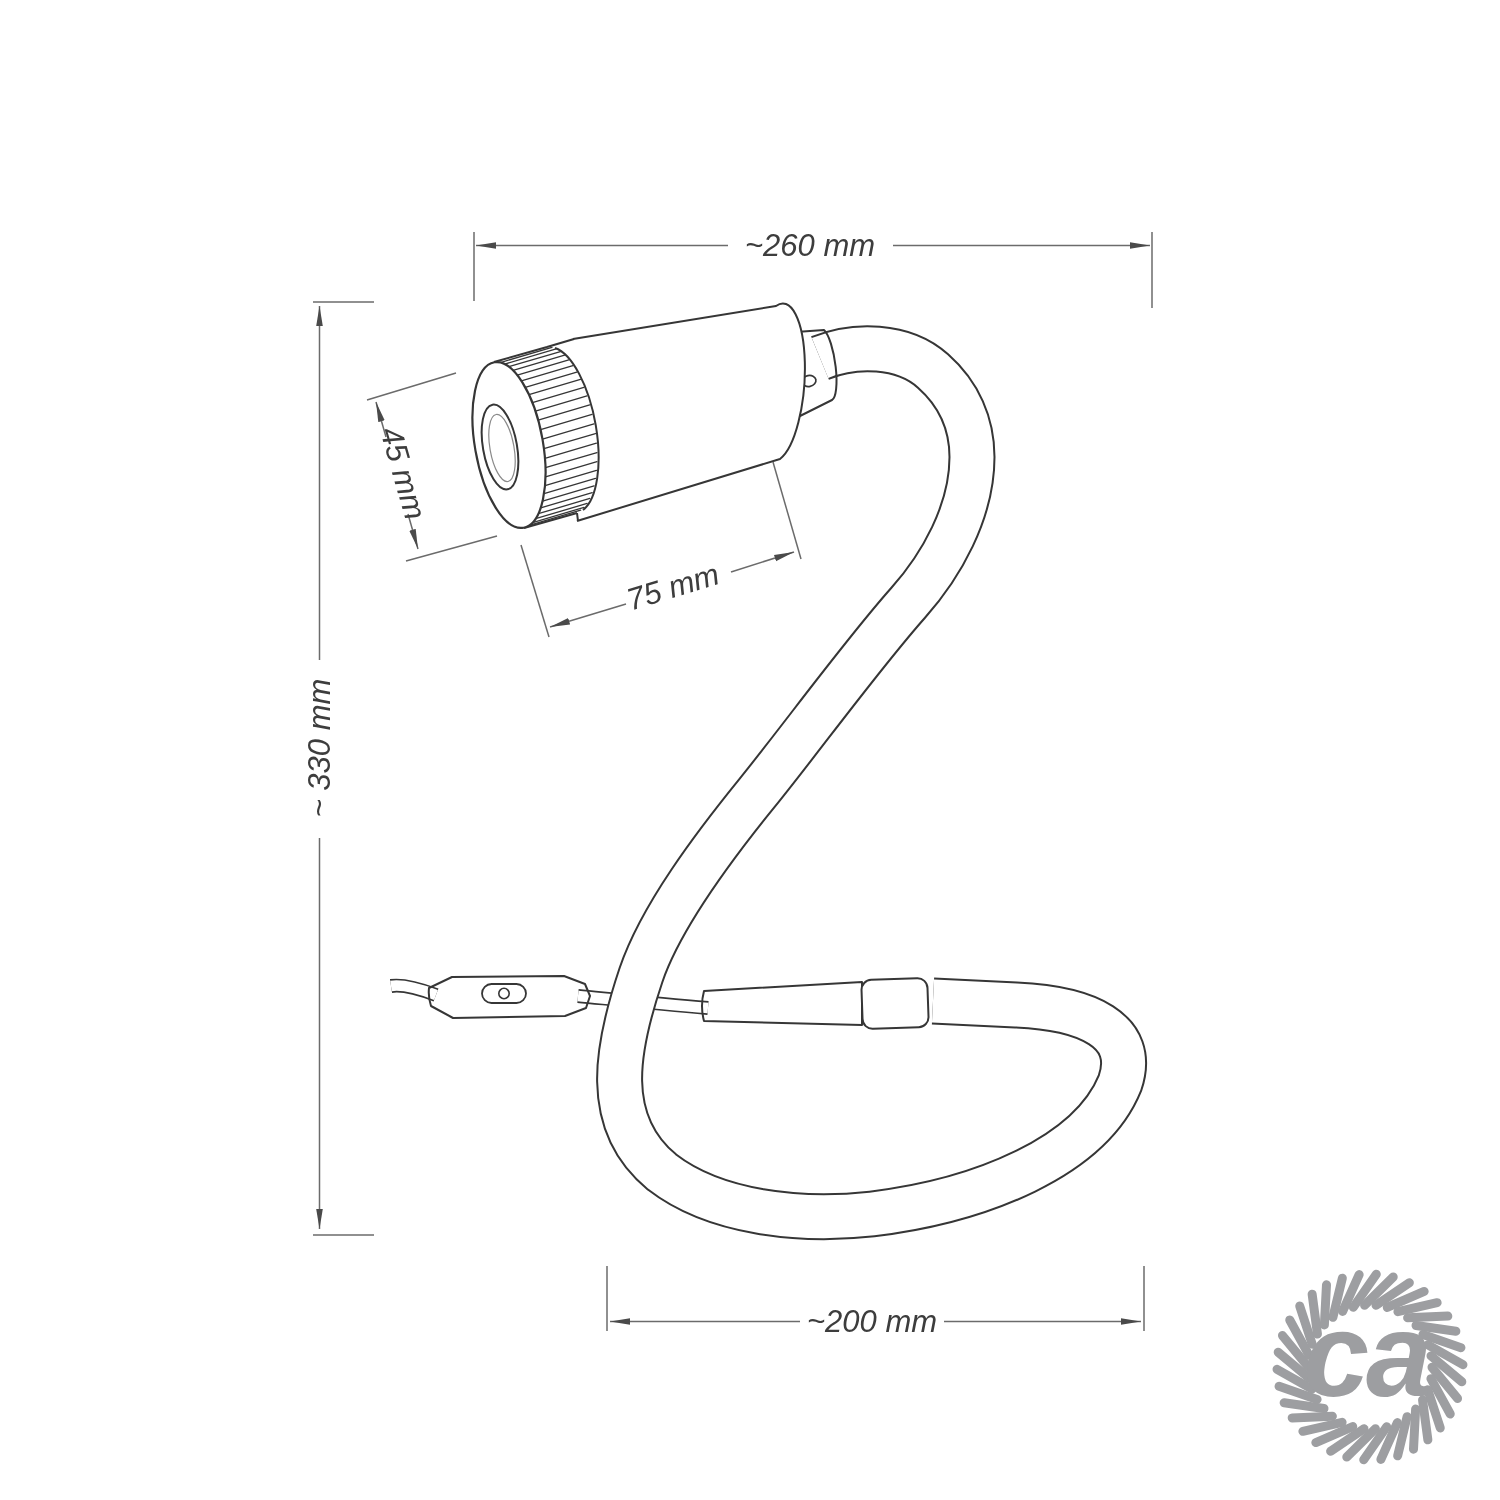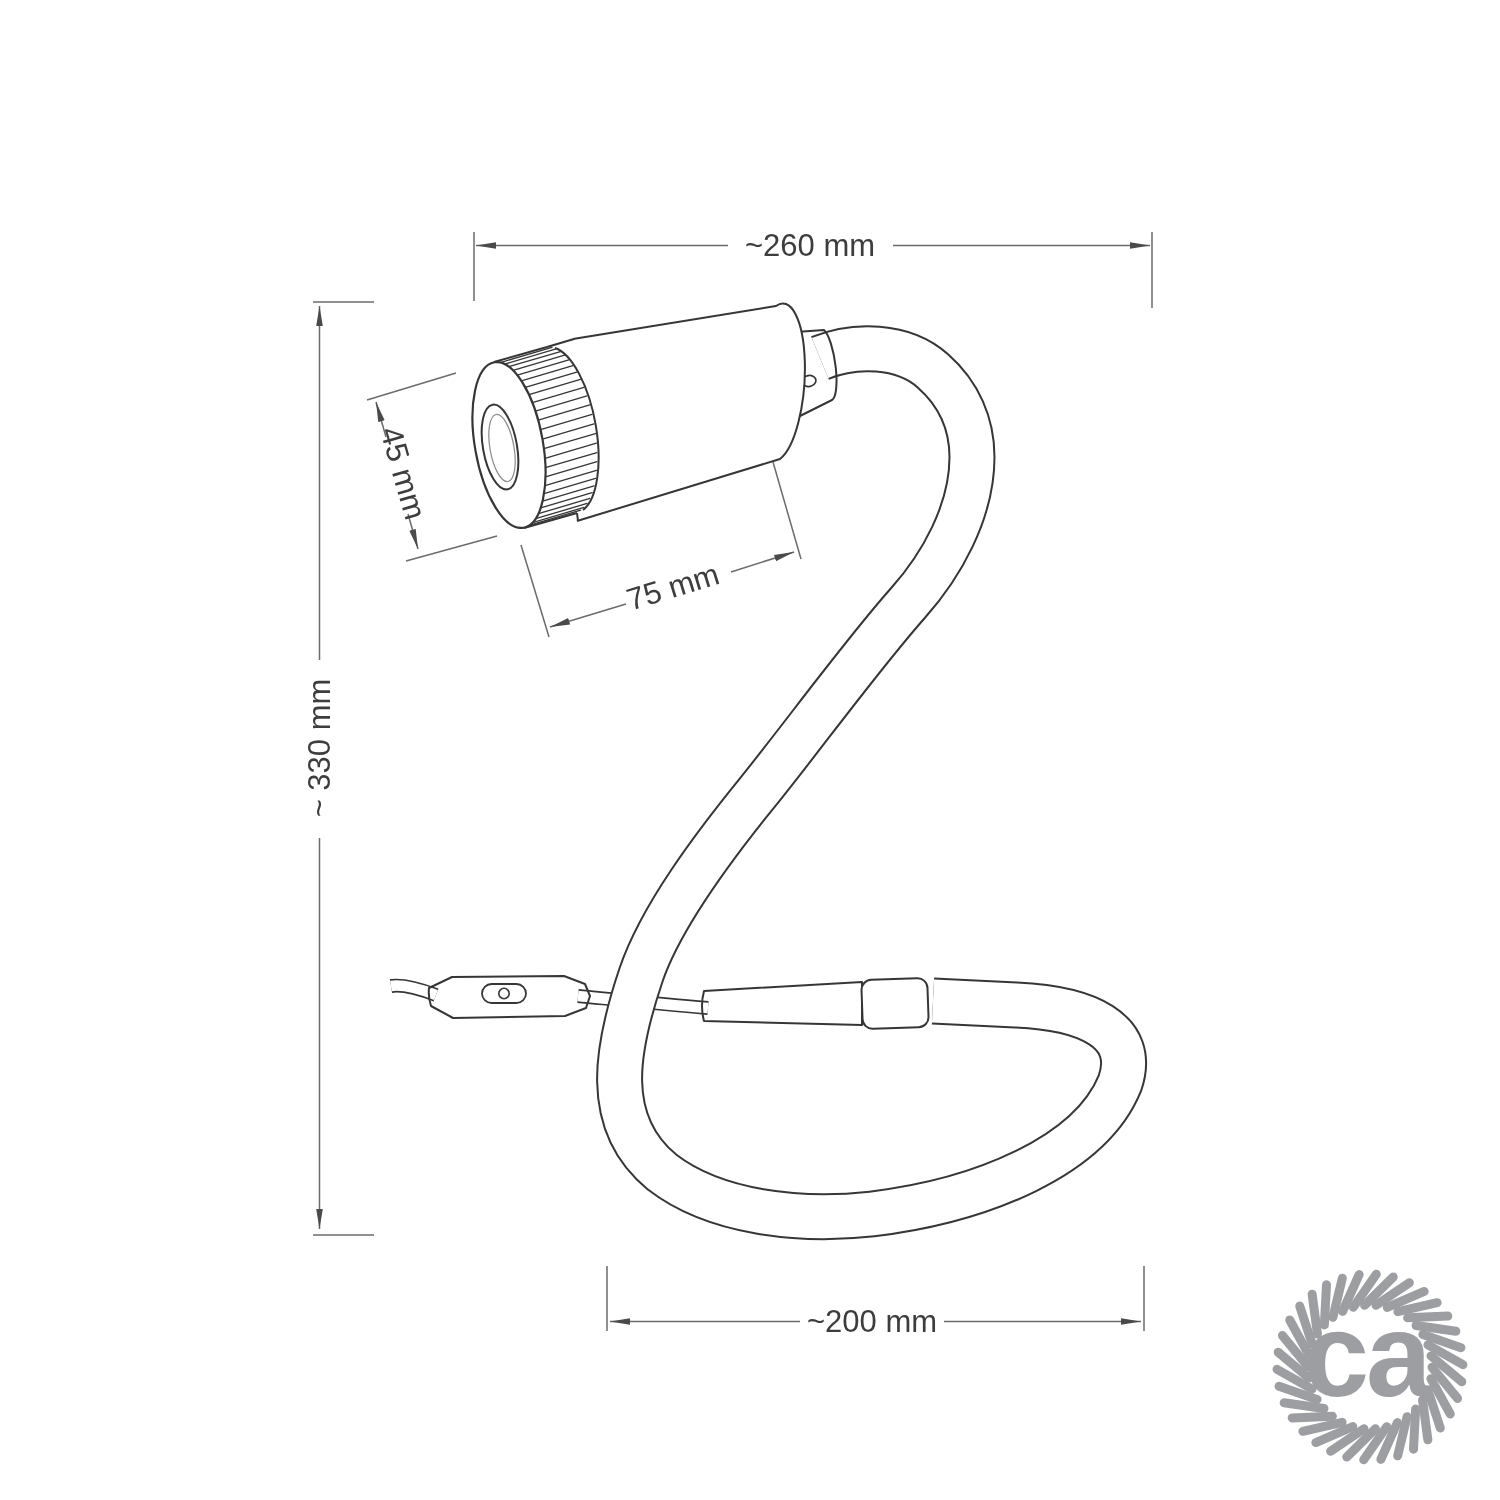--- a/index.html
+++ b/index.html
@@ -1,18 +1,18 @@
 <!DOCTYPE html>
 <html><head>
 <meta charset="utf-8">
 <style>
   html,body{margin:0;padding:0;background:#ffffff;}
   .stage{
     width:1500px;height:1500px;position:relative;background:#fff;
-    font-family:"Liberation Sans", sans-serif;overflow:hidden;
+    font-family:"Liberation Sans", sans-serif;overflow:hidden;font-style:italic;
   }
   svg{display:block;}
   .dim-line{stroke:var(--dimline,#6b6b6b);stroke-width:1.5;fill:none;}
   .ext-line{stroke:var(--dimline,#6b6b6b);stroke-width:1.5;fill:none;}
   .dim-text{
     fill:var(--text,#3d3d3d);font-size:31px;
     font-family:"Liberation Sans", sans-serif;
   }
   .draw{stroke:var(--line,#363636);stroke-width:2;fill:none;stroke-linejoin:round;}
   .draw-fill{fill:#ffffff;stroke:none;}

